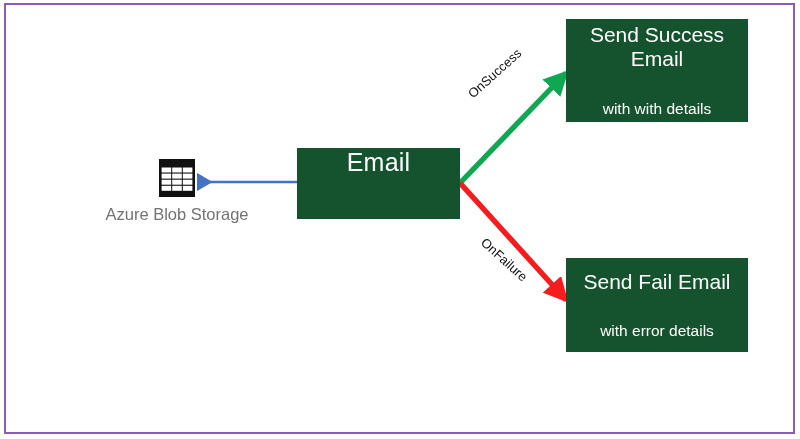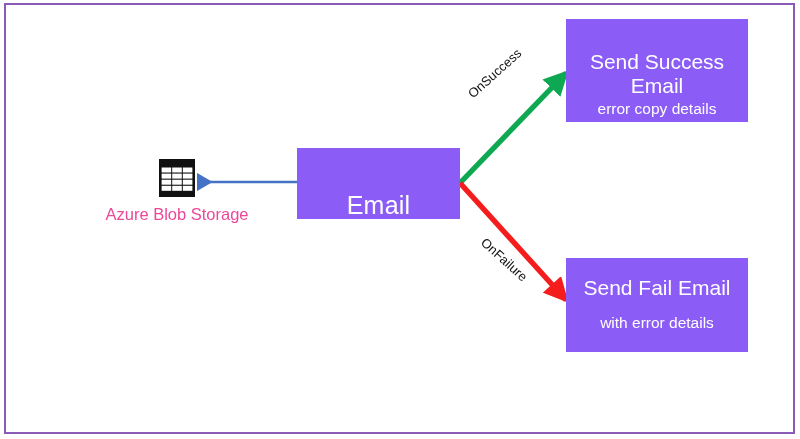--- a/index.html
+++ b/index.html
@@ -39,25 +39,25 @@
     left: 0;
     top: 0;
     width: 800px;
     height: 439px;
   }
 
   
   .node-box {
     position: absolute;
     box-sizing: border-box;
-    background: #8b5cf6;
+    background: #14532d;
     display: flex;
     flex-direction: column;
     align-items: center;
-    justify-content: flex-end;
+    justify-content: space-between;
     color: #ffffff;
     text-align: center;
     line-height: 1.14;
   }
 
   #node-copy {
     left: 297px;
     top: 148px;
     width: 163px;
     height: 71px;
@@ -84,21 +84,21 @@
     font-size: 15.5px;
     font-weight: 400;
     margin-top: 2px;
   }
 
   #node-fail {
     left: 566px;
     top: 258px;
     width: 182px;
     height: 94px;
-    padding: 20px 6px;
+    padding: 12px 6px;
   }
   #node-fail .node-title {
     font-size: 21px;
     font-weight: 400;
     line-height: 1.16;
   }
   #node-fail .node-sub {
     font-size: 15.5px;
     font-weight: 400;
     margin-top: 14px;
@@ -114,21 +114,21 @@
   }
   #datastore-blob .ds-icon {
     width: 38px;
     height: 40px;
     margin: 0 auto;
     display: block;
   }
   #datastore-blob .ds-label {
     margin-top: 7px;
     font-size: 16.5px;
-    color: #ec4899;
+    color: #737373;
     font-weight: 400;
     white-space: nowrap;
   }
 
   
   .edge-label {
     position: absolute;
     font-size: 13px;
     color: #111111;
     white-space: nowrap;
@@ -192,21 +192,21 @@
     </svg>
     <div class="ds-label">Azure Blob Storage</div>
   </div>
 
   <div class="node-box" id="node-copy">
     <div class="node-title">Email</div>
   </div>
 
   <div class="node-box" id="node-success">
     <div class="node-title">Send Success Email</div>
-    <div class="node-sub">error copy details</div>
+    <div class="node-sub">with with details</div>
   </div>
 
   <div class="node-box" id="node-fail">
     <div class="node-title">Send Fail Email</div>
     <div class="node-sub">with error details</div>
   </div>
 
   <div class="edge-label" id="label-onsuccess">OnSuccess</div>
   <div class="edge-label" id="label-onfailure">OnFailure</div>
 

